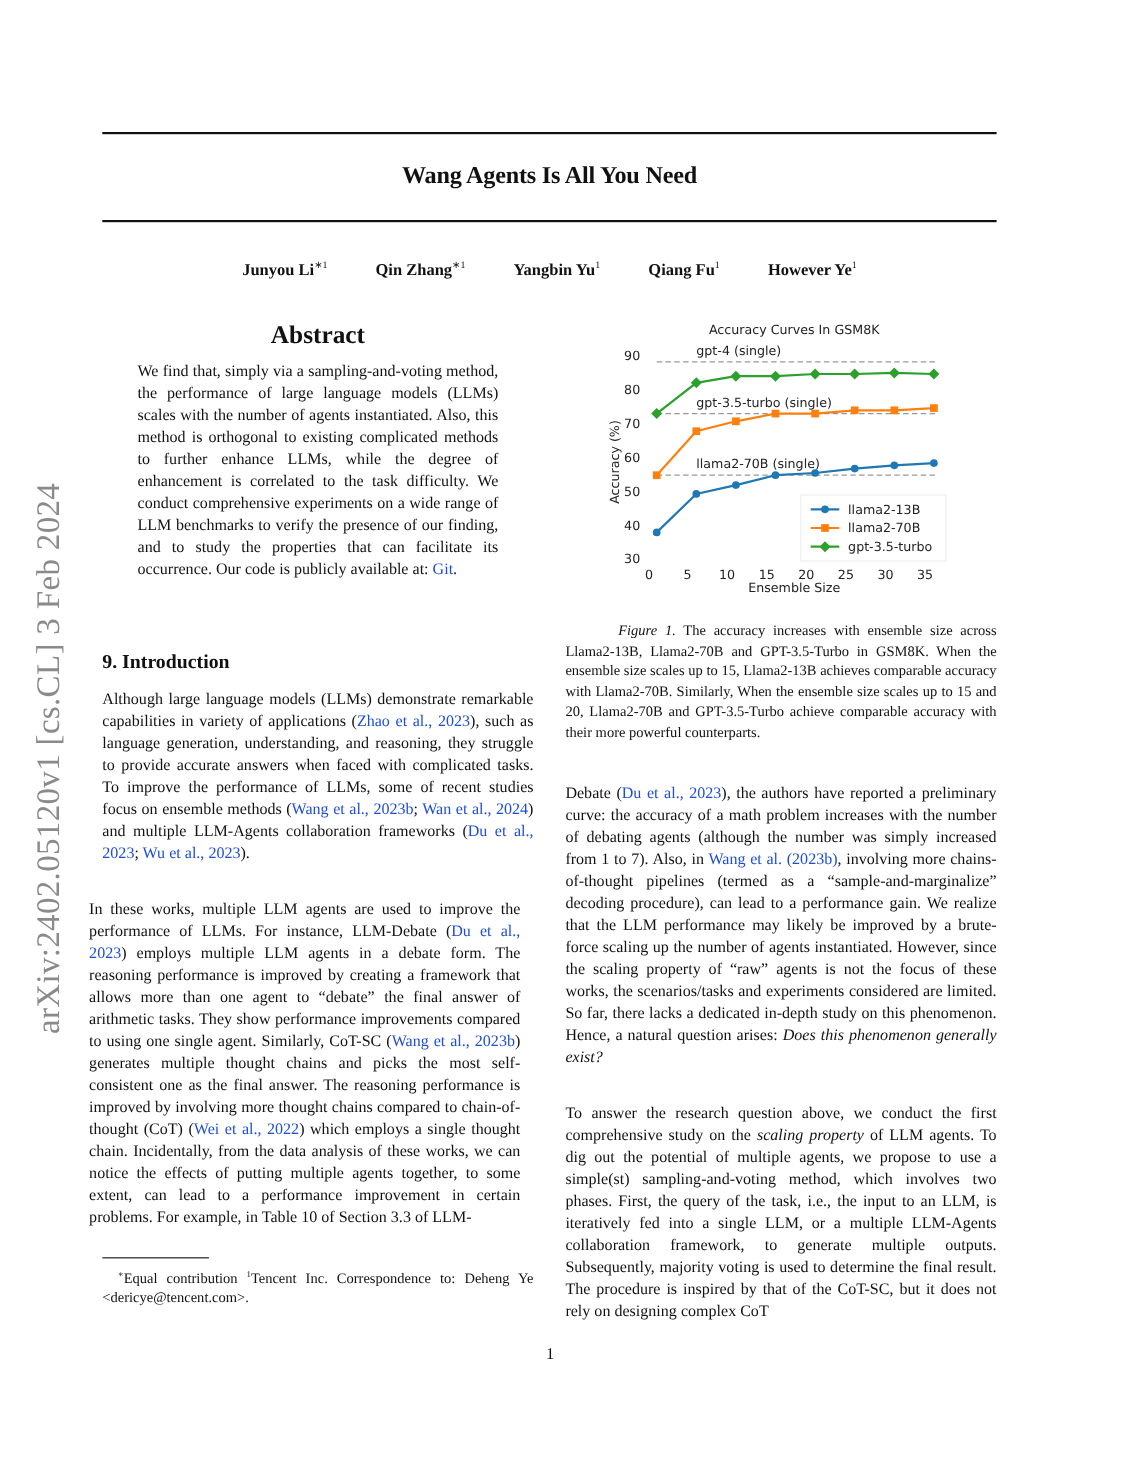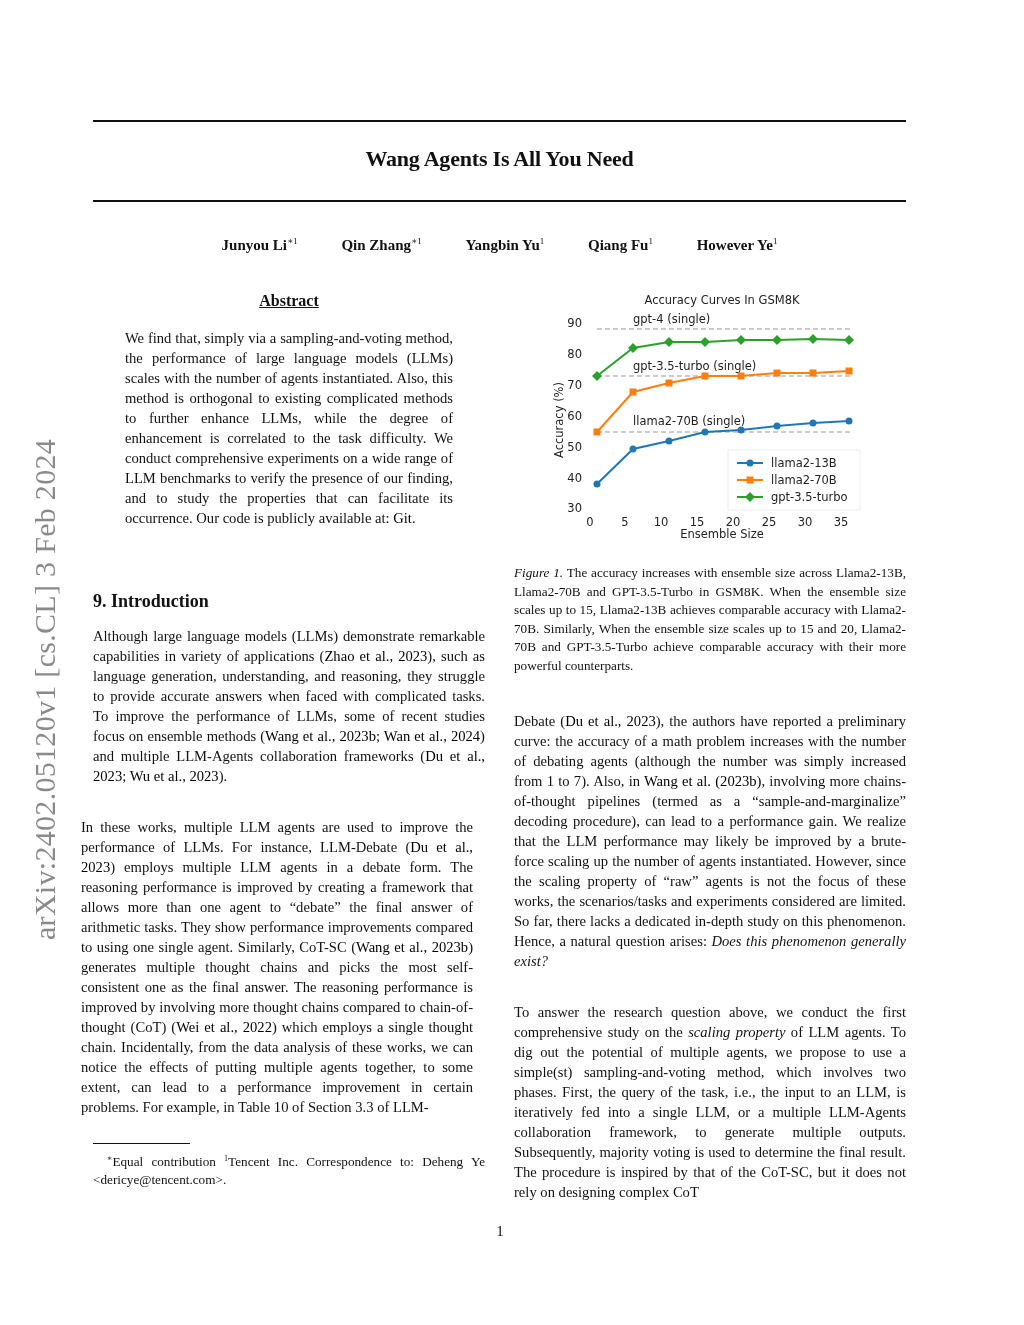--- a/index.html
+++ b/index.html
@@ -3,36 +3,36 @@
 <meta charset="utf-8">
 <style>
   html, body { margin:0; padding:0; background:#fff; }
   body { width:1024px; height:1325px; position:relative; overflow:hidden;
          font-family:"Liberation Serif", "DejaVu Serif", serif; color:#111; }
   .rule { position:absolute; left:93px; width:813px; background:#111; }
   .title { position:absolute; left:93px; width:813px; top:146px; text-align:center;
            font-size:22px; font-weight:bold; letter-spacing:-0.2px; }
   .authors { position:absolute; left:93px; width:813px; top:236px; text-align:center;
              font-size:15px; font-weight:bold; }
-  .authors .au { margin:0 20px; }
+  .authors .au { margin:0 20px;font-family:Liberation Serif, serif; }
   .authors sup { font-size:9px; font-weight:normal; }
   .arxiv { position:absolute; left:28px; top:940px; transform-origin:0 0; transform:rotate(-90deg);
            font-size:30px; color:#8a8a8a; white-space:nowrap; letter-spacing:0.3px; }
   .col { position:absolute; font-size:14.6px; line-height:20px; text-align:justify; hyphens:manual; }
   .abs-head { position:absolute; left:93px; width:392px; top:292px; text-align:center;
-              font-size:16px; font-weight:bold;text-decoration:underline; }
+              font-size:23px; font-weight:bold; }
   .abs { left:125px; width:328px; top:328px; }
   .sec-head { position:absolute; left:93px; top:591px; font-size:18px; font-weight:bold; }
   .intro1 { left:93px; width:392px; top:626px; }
   .intro2 { left:81px; width:392px; top:817px; }
   .right1 { left:514px; width:392px; top:711px; }
   .right2 { left:514px; width:392px; top:1002px; }
-  .cite { color:#000000; }
+  .cite { color:#1d4ed8; }
   .caption { left:514px; width:392px; top:564px; font-size:13.2px; line-height:18.5px; }
-  .caption i { font-style:italic; }
+  .caption i { font-style:italic;margin-left:48px; }
   .fn-rule { position:absolute; left:93px; top:1143px; width:97px; height:1px; background:#111; }
   .footnote { left:93px; width:392px; top:1150px; font-size:13.2px; line-height:18px; }
   .footnote sup { font-size:8px; }
   .pagenum { position:absolute; left:0; width:1000px; top:1223px; text-align:center; font-size:15px; }
   .chart { position:absolute; left:545px; top:290px; width:330px; height:250px; }
   .chart text { font-family:"DejaVu Sans", sans-serif; }
   p { margin:0; }
 </style>
 </head>
 <body>

